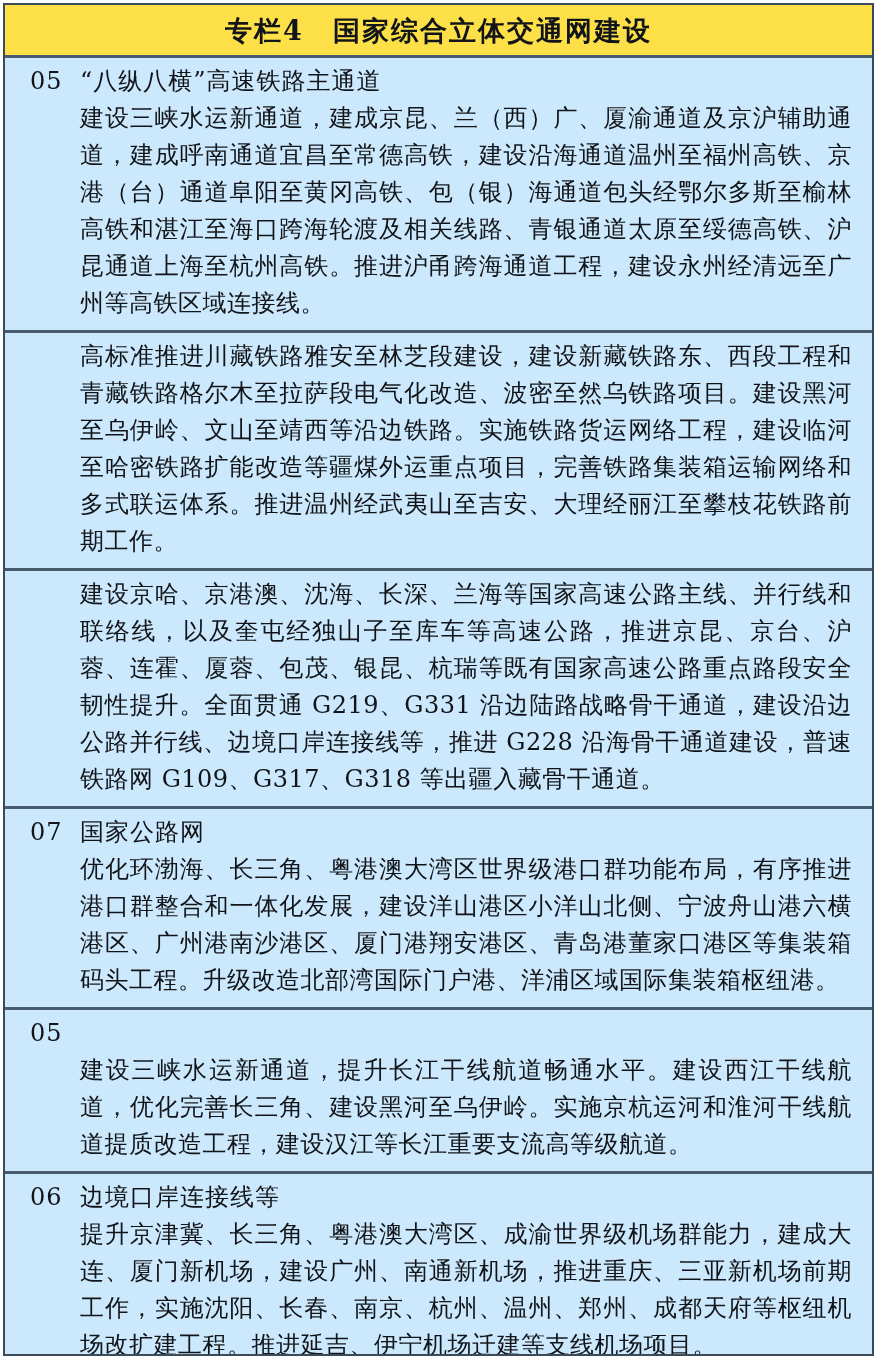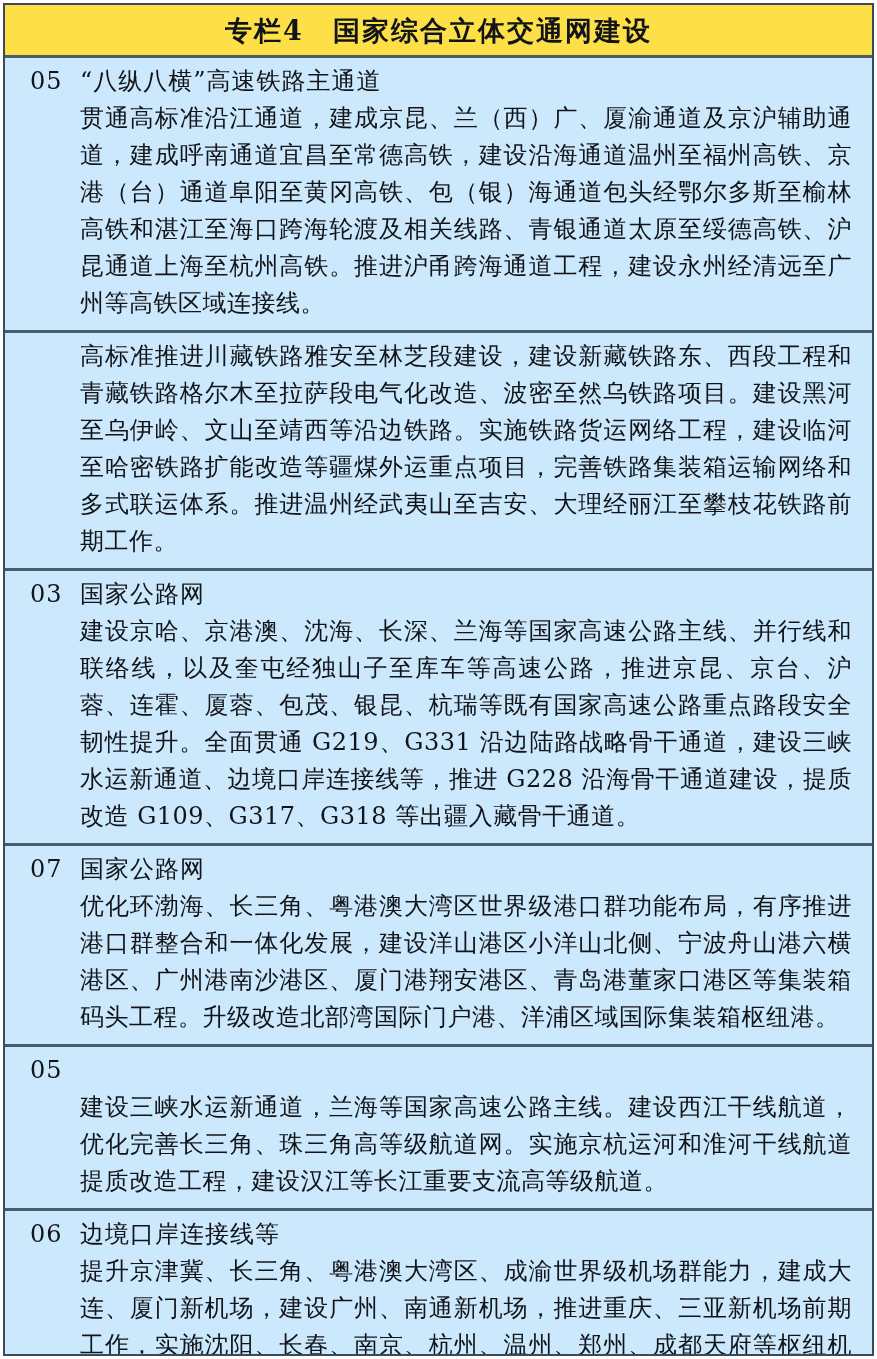--- a/index.html
+++ b/index.html
@@ -69,48 +69,44 @@
 <div class="page">
   <div class="tbl">
 
     <div class="hdr">专栏4　国家综合立体交通网建设</div>
 
     <div class="section">
       <div class="sec-head">
         <span class="num">05</span>
         <span class="sec-title">“八纵八横”高速铁路主通道</span>
       </div>
-      <p class="sec-body">贯通高标准沿江通道，建成京昆、兰（西）广、厦渝通道及京沪辅助通道，建成呼南通道宜昌至常德高铁，建设沿海通道温州至福州高铁、京港（台）通道阜阳至黄冈高铁、包（银）海通道包头经鄂尔多斯至榆林高铁和湛江至海口跨海轮渡及相关线路、青银通道太原至绥德高铁、沪昆通道上海至杭州高铁。推进沪甬跨海通道工程，建设永州经清远至广州等高铁区域连接线。</p>
+      <p class="sec-body">建设三峡水运新通道，建成京昆、兰（西）广、厦渝通道及京沪辅助通道，建成呼南通道宜昌至常德高铁，建设沿海通道温州至福州高铁、京港（台）通道阜阳至黄冈高铁、包（银）海通道包头经鄂尔多斯至榆林高铁和湛江至海口跨海轮渡及相关线路、青银通道太原至绥德高铁、沪昆通道上海至杭州高铁。推进沪甬跨海通道工程，建设永州经清远至广州等高铁区域连接线。</p>
     </div>
 
     <div class="section">
       <p class="sec-body">高标准推进川藏铁路雅安至林芝段建设，建设新藏铁路东、西段工程和青藏铁路格尔木至拉萨段电气化改造、波密至然乌铁路项目。建设黑河至乌伊岭、文山至靖西等沿边铁路。实施铁路货运网络工程，建设临河至哈密铁路扩能改造等疆煤外运重点项目，完善铁路集装箱运输网络和多式联运体系。推进温州经武夷山至吉安、大理经丽江至攀枝花铁路前期工作。</p>
     </div>
 
     <div class="section">
-      <div class="sec-head">
-        <span class="num">03</span>
-        <span class="sec-title">国家公路网</span>
-      </div>
-      <p class="sec-body">建设京哈、京港澳、沈海、长深、兰海等国家高速公路主线、并行线和联络线，以及奎屯经独山子至库车等高速公路，推进京昆、京台、沪蓉、连霍、厦蓉、包茂、银昆、杭瑞等既有国家高速公路重点路段安全韧性提升。全面贯通 G219、G331 沿边陆路战略骨干通道，建设三峡水运新通道、边境口岸连接线等，推进 G228 沿海骨干通道建设，提质改造 G109、G317、G318 等出疆入藏骨干通道。</p>
+      <p class="sec-body">建设京哈、京港澳、沈海、长深、兰海等国家高速公路主线、并行线和联络线，以及奎屯经独山子至库车等高速公路，推进京昆、京台、沪蓉、连霍、厦蓉、包茂、银昆、杭瑞等既有国家高速公路重点路段安全韧性提升。全面贯通 G219、G331 沿边陆路战略骨干通道，建设沿边公路并行线、边境口岸连接线等，推进 G228 沿海骨干通道建设，普速铁路网 G109、G317、G318 等出疆入藏骨干通道。</p>
     </div>
 
     <div class="section">
       <div class="sec-head">
         <span class="num">07</span>
         <span class="sec-title">国家公路网</span>
       </div>
       <p class="sec-body">优化环渤海、长三角、粤港澳大湾区世界级港口群功能布局，有序推进港口群整合和一体化发展，建设洋山港区小洋山北侧、宁波舟山港六横港区、广州港南沙港区、厦门港翔安港区、青岛港董家口港区等集装箱码头工程。升级改造北部湾国际门户港、洋浦区域国际集装箱枢纽港。</p>
     </div>
 
     <div class="section">
       <div class="sec-head">
         <span class="num">05</span>
       </div>
-      <p class="sec-body">建设三峡水运新通道，兰海等国家高速公路主线。建设西江干线航道，优化完善长三角、珠三角高等级航道网。实施京杭运河和淮河干线航道提质改造工程，建设汉江等长江重要支流高等级航道。</p>
+      <p class="sec-body">建设三峡水运新通道，提升长江干线航道畅通水平。建设西江干线航道，优化完善长三角、建设黑河至乌伊岭。实施京杭运河和淮河干线航道提质改造工程，建设汉江等长江重要支流高等级航道。</p>
     </div>
 
     <div class="section">
       <div class="sec-head">
         <span class="num">06</span>
         <span class="sec-title">边境口岸连接线等</span>
       </div>
       <p class="sec-body">提升京津冀、长三角、粤港澳大湾区、成渝世界级机场群能力，建成大连、厦门新机场，建设广州、南通新机场，推进重庆、三亚新机场前期工作，实施沈阳、长春、南京、杭州、温州、郑州、成都天府等枢纽机场改扩建工程。推进延吉、伊宁机场迁建等支线机场项目。</p>
     </div>
 

